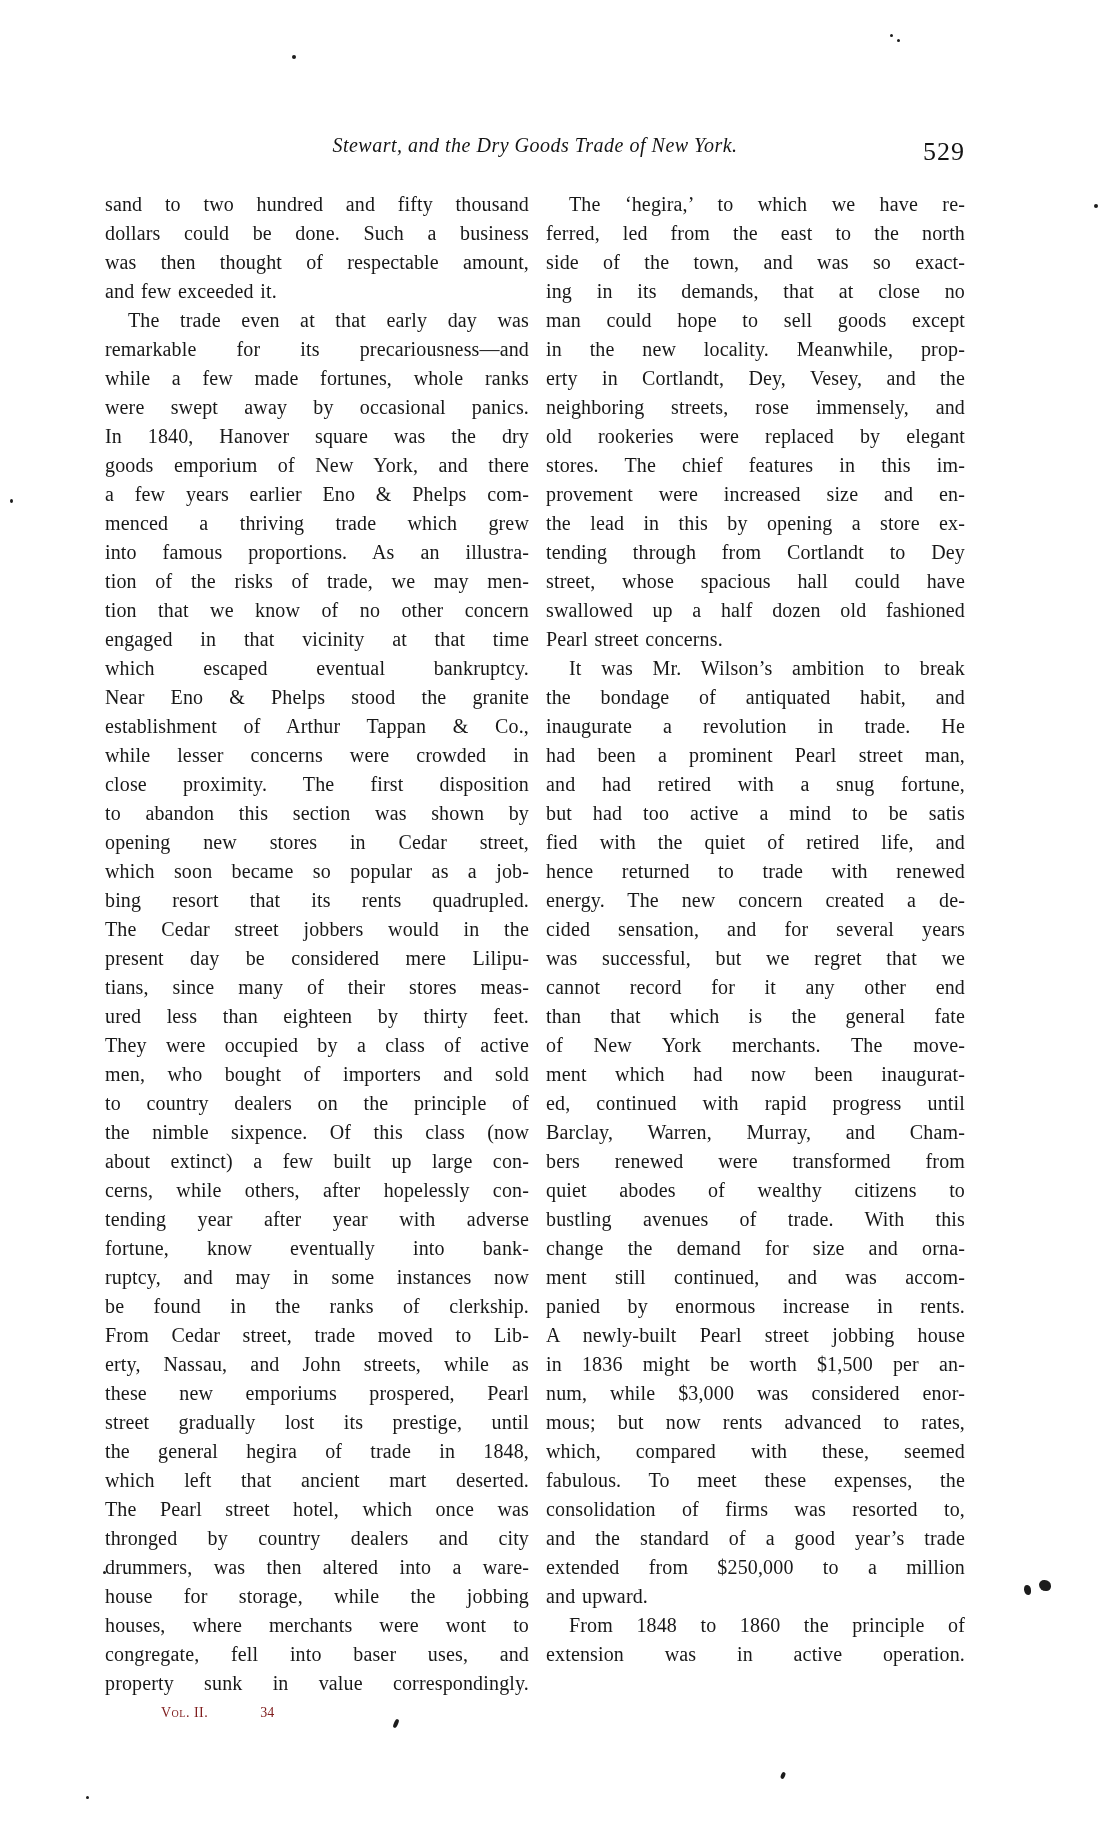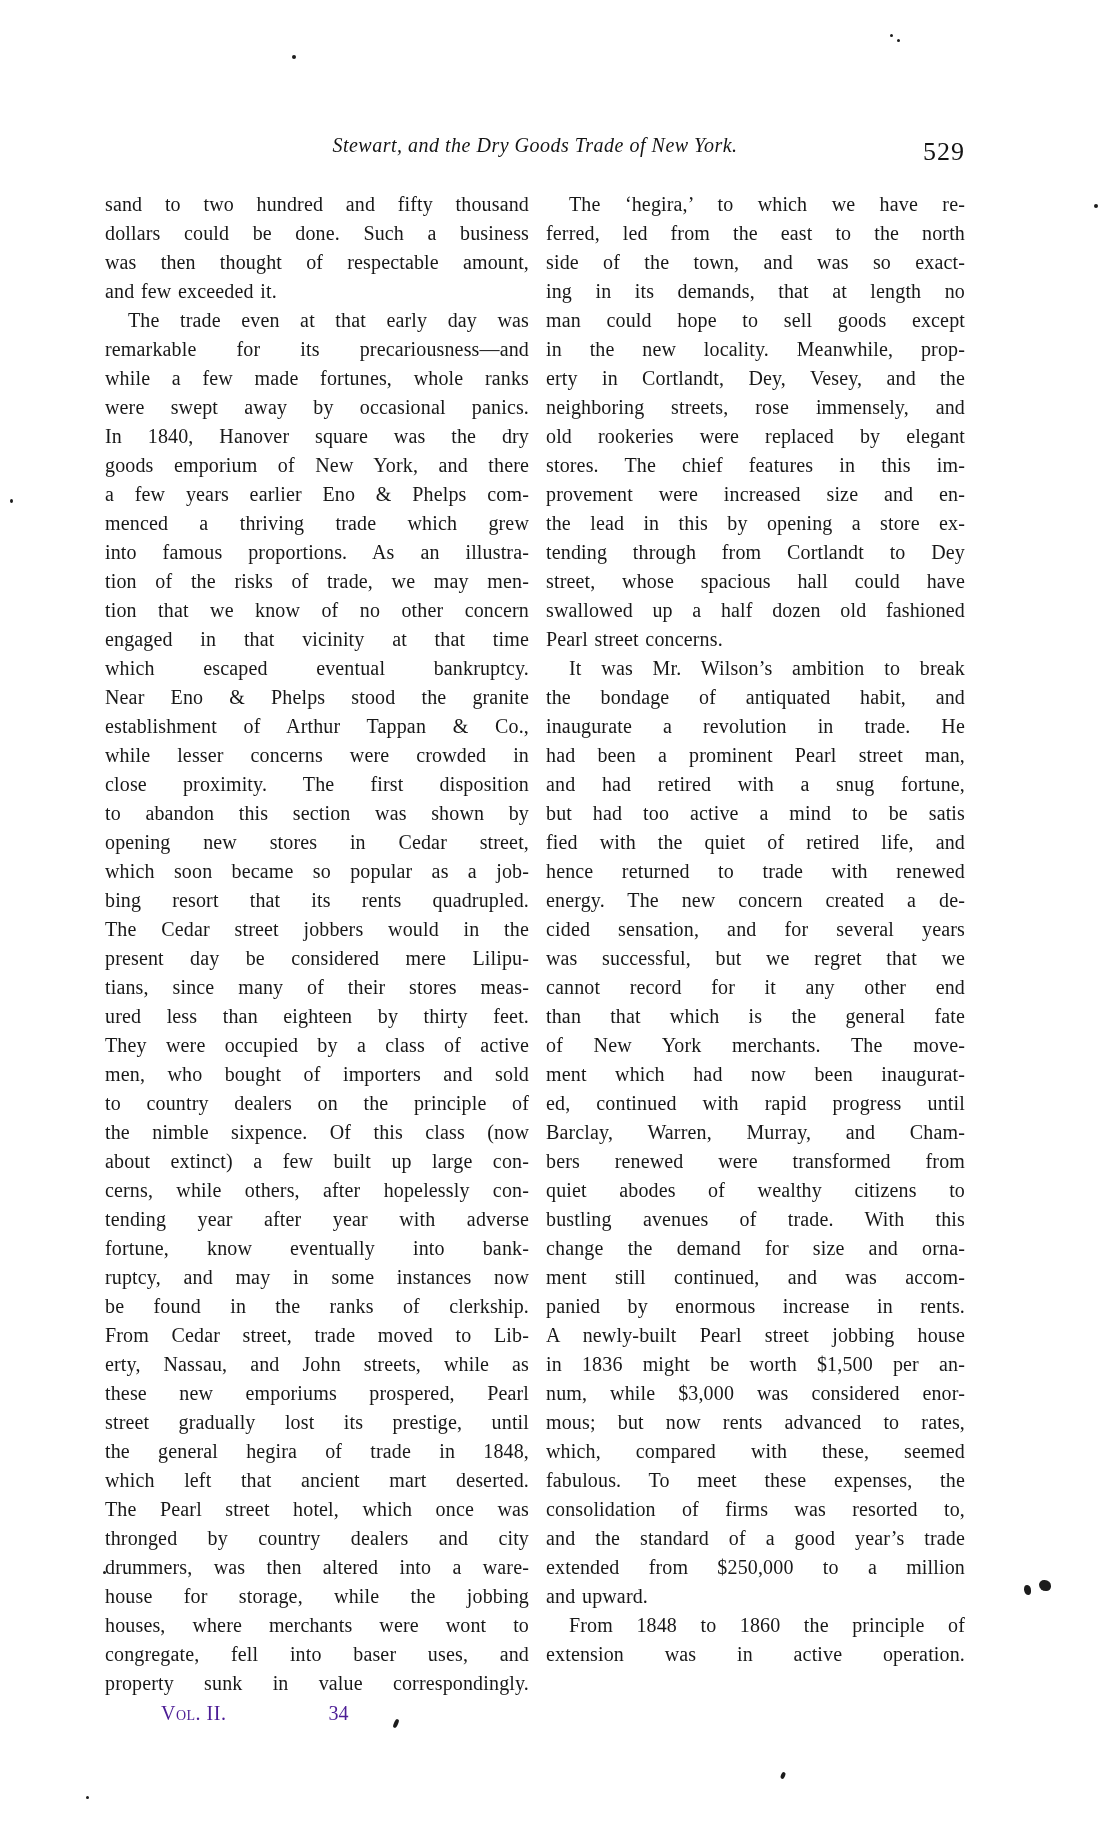--- a/index.html
+++ b/index.html
@@ -59,27 +59,27 @@
     text-align: justify;
     text-align-last: justify;
   }
   .line.end { white-space: normal; text-align: left; }
   .line.indent { padding-left: 23px; }
 
   
   .footer-line {
     height: 30px;
     line-height: 30px;
-    font-size: 20px;
+    font-size: 14px;
     padding-left: 56px;
     display: flex;
-    color: #4c1d95;
+    color: #7f1d1d;
   }
   .footer-volume { font-variant: small-caps; letter-spacing: 0.5px; }
-  .footer-signature { margin-left: 102px; }
+  .footer-signature { margin-left: 52px; }
 
   
   .speck {
     position: absolute;
     background: #1c1c1c;
     border-radius: 50%;
   }
   .blob { border-radius: 45% 55% 40% 60%; }
   .tick { border-radius: 40%; transform: rotate(24deg); }
 </style>
@@ -151,21 +151,21 @@
         <div class="footer-line">
           <span class="footer-volume">Vol. II.</span>
           <span class="footer-signature">34</span>
         </div>
       </div>
     <div class="col right">
 
     <div class="line fill indent">The ‘hegira,’ to which we have re-</div>
         <div class="line fill">ferred, led from the east to the north</div>
         <div class="line fill">side of the town, and was so exact-</div>
-        <div class="line fill">ing in its demands, that at length no</div>
+        <div class="line fill">ing in its demands, that at close no</div>
         <div class="line fill">man could hope to sell goods except</div>
         <div class="line fill">in the new locality.  Meanwhile, prop-</div>
         <div class="line fill">erty in Cortlandt, Dey, Vesey, and the</div>
         <div class="line fill">neighboring streets, rose immensely, and</div>
         <div class="line fill">old rookeries were replaced by elegant</div>
         <div class="line fill">stores.  The chief features in this im-</div>
         <div class="line fill">provement were increased size and en-</div>
         <div class="line fill">the lead in this by opening a store ex-</div>
         <div class="line fill">tending through from Cortlandt to Dey</div>
         <div class="line fill">street, whose spacious hall could have</div>

